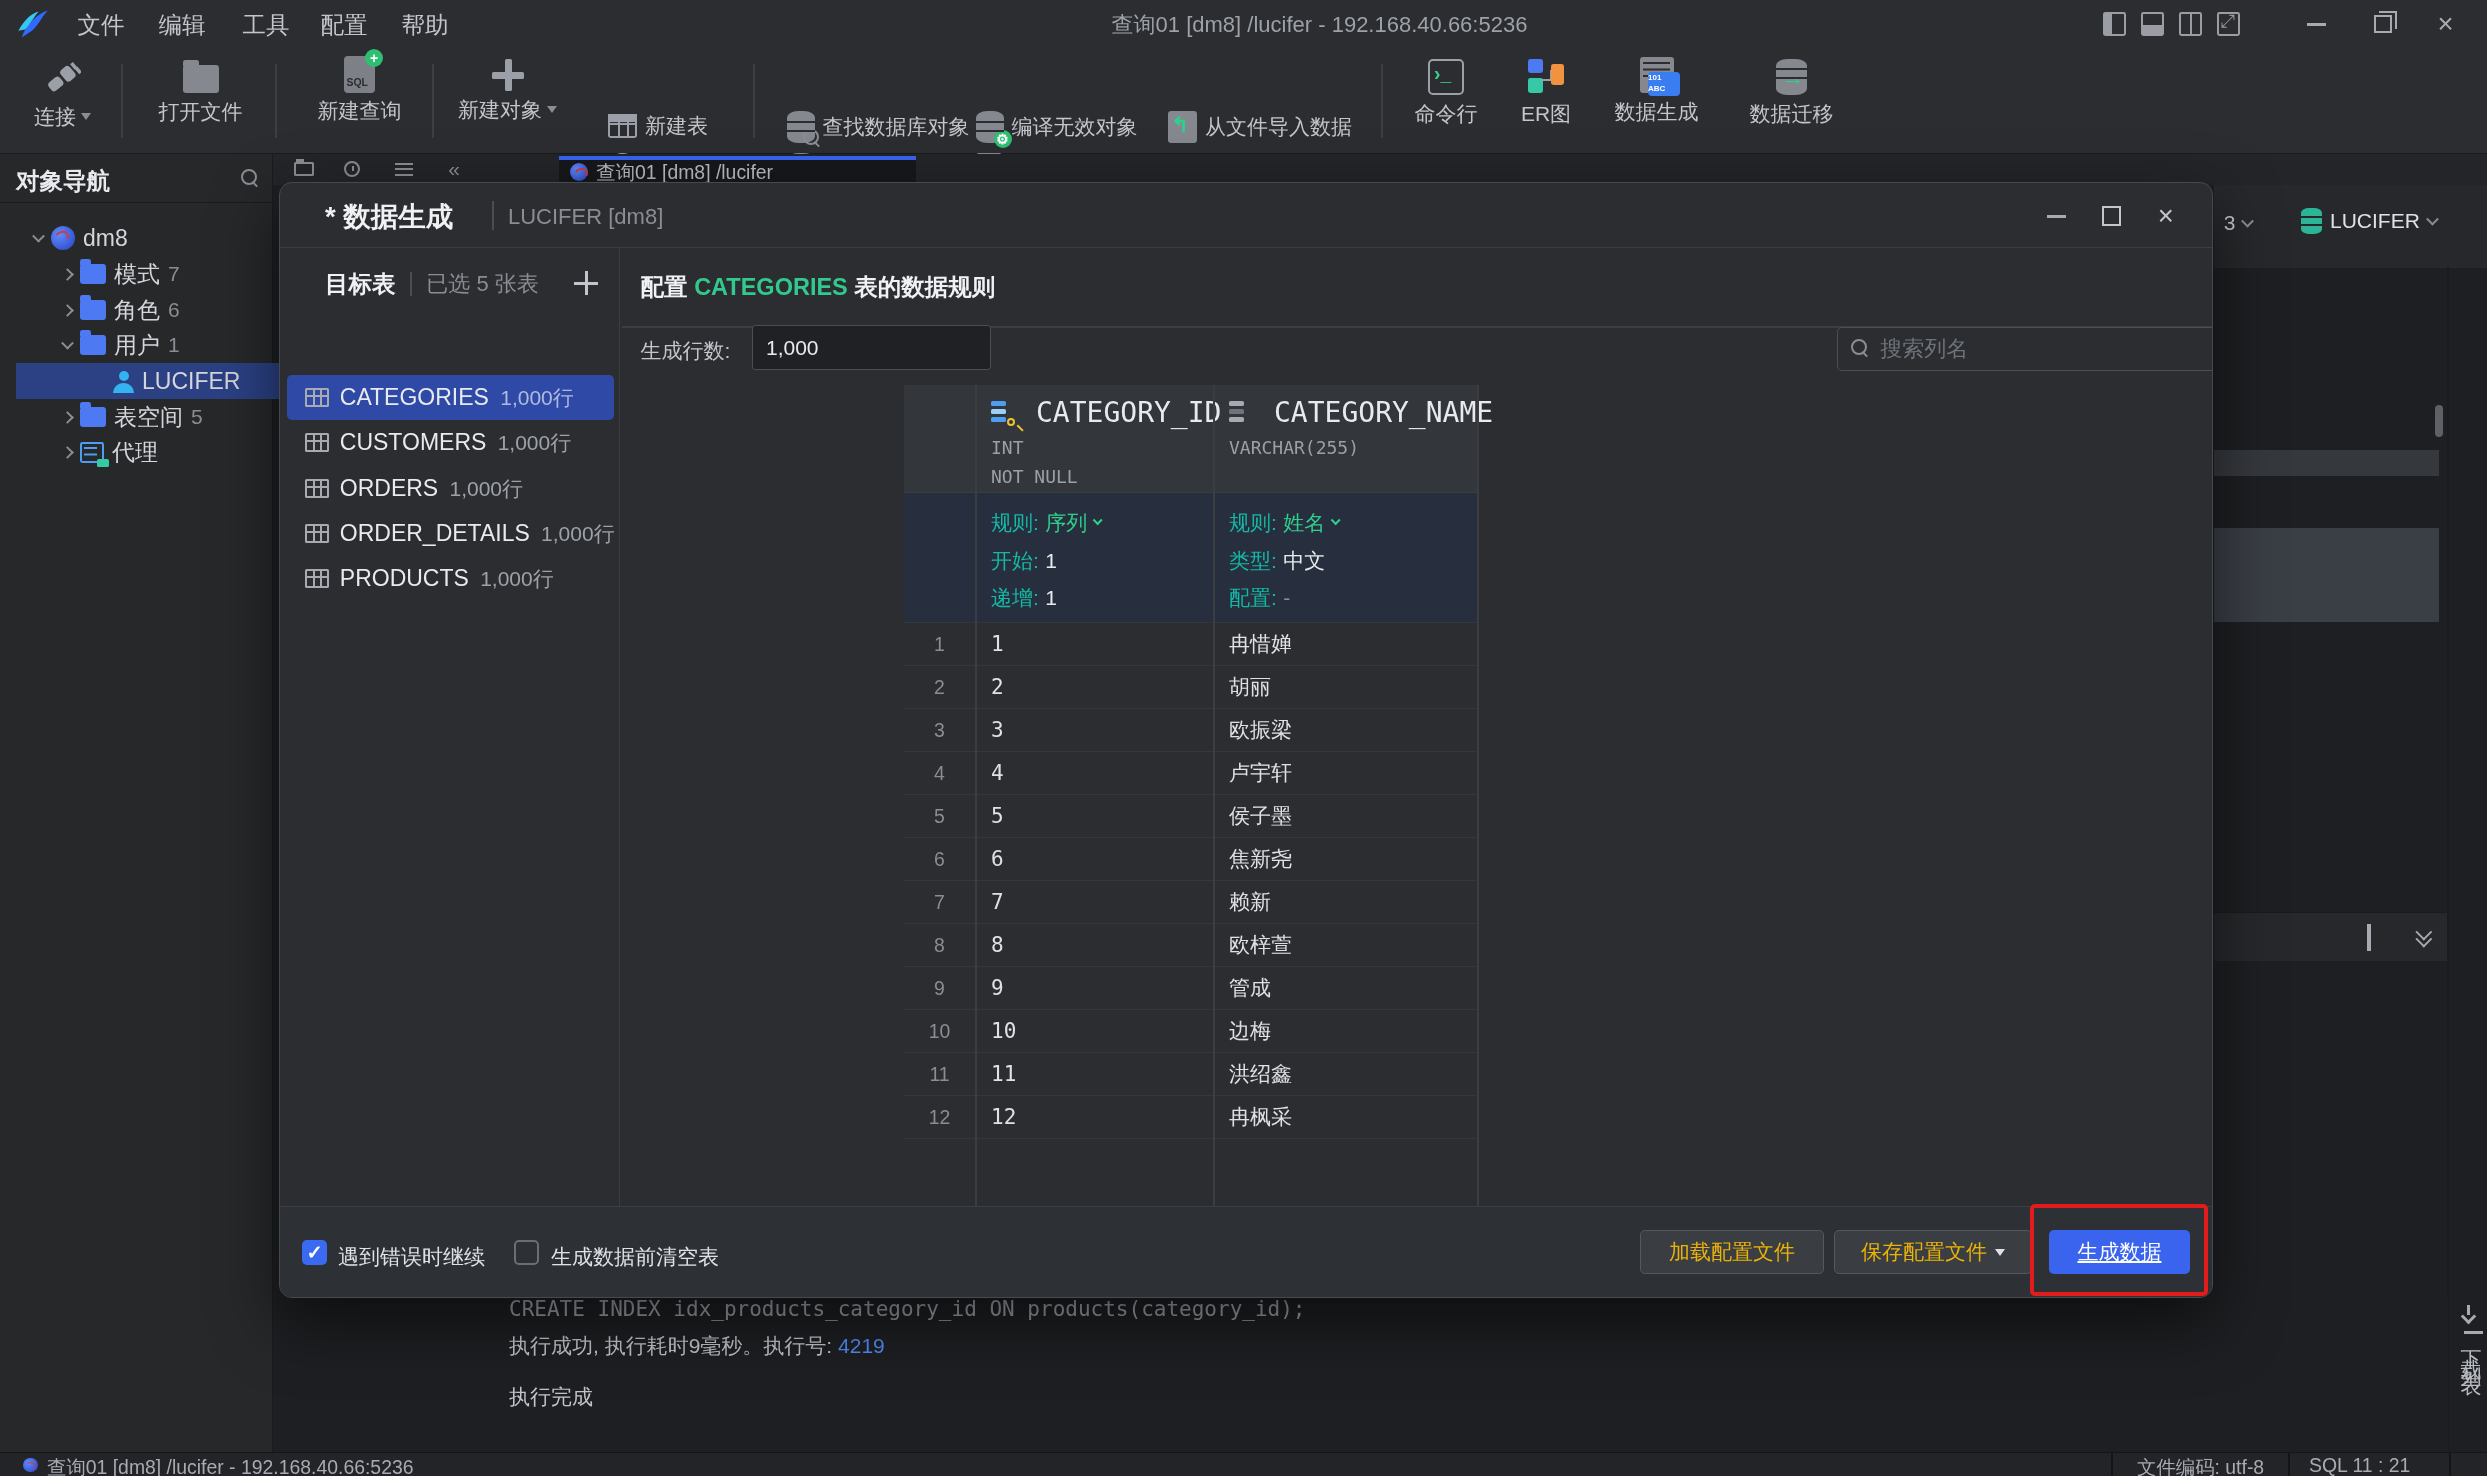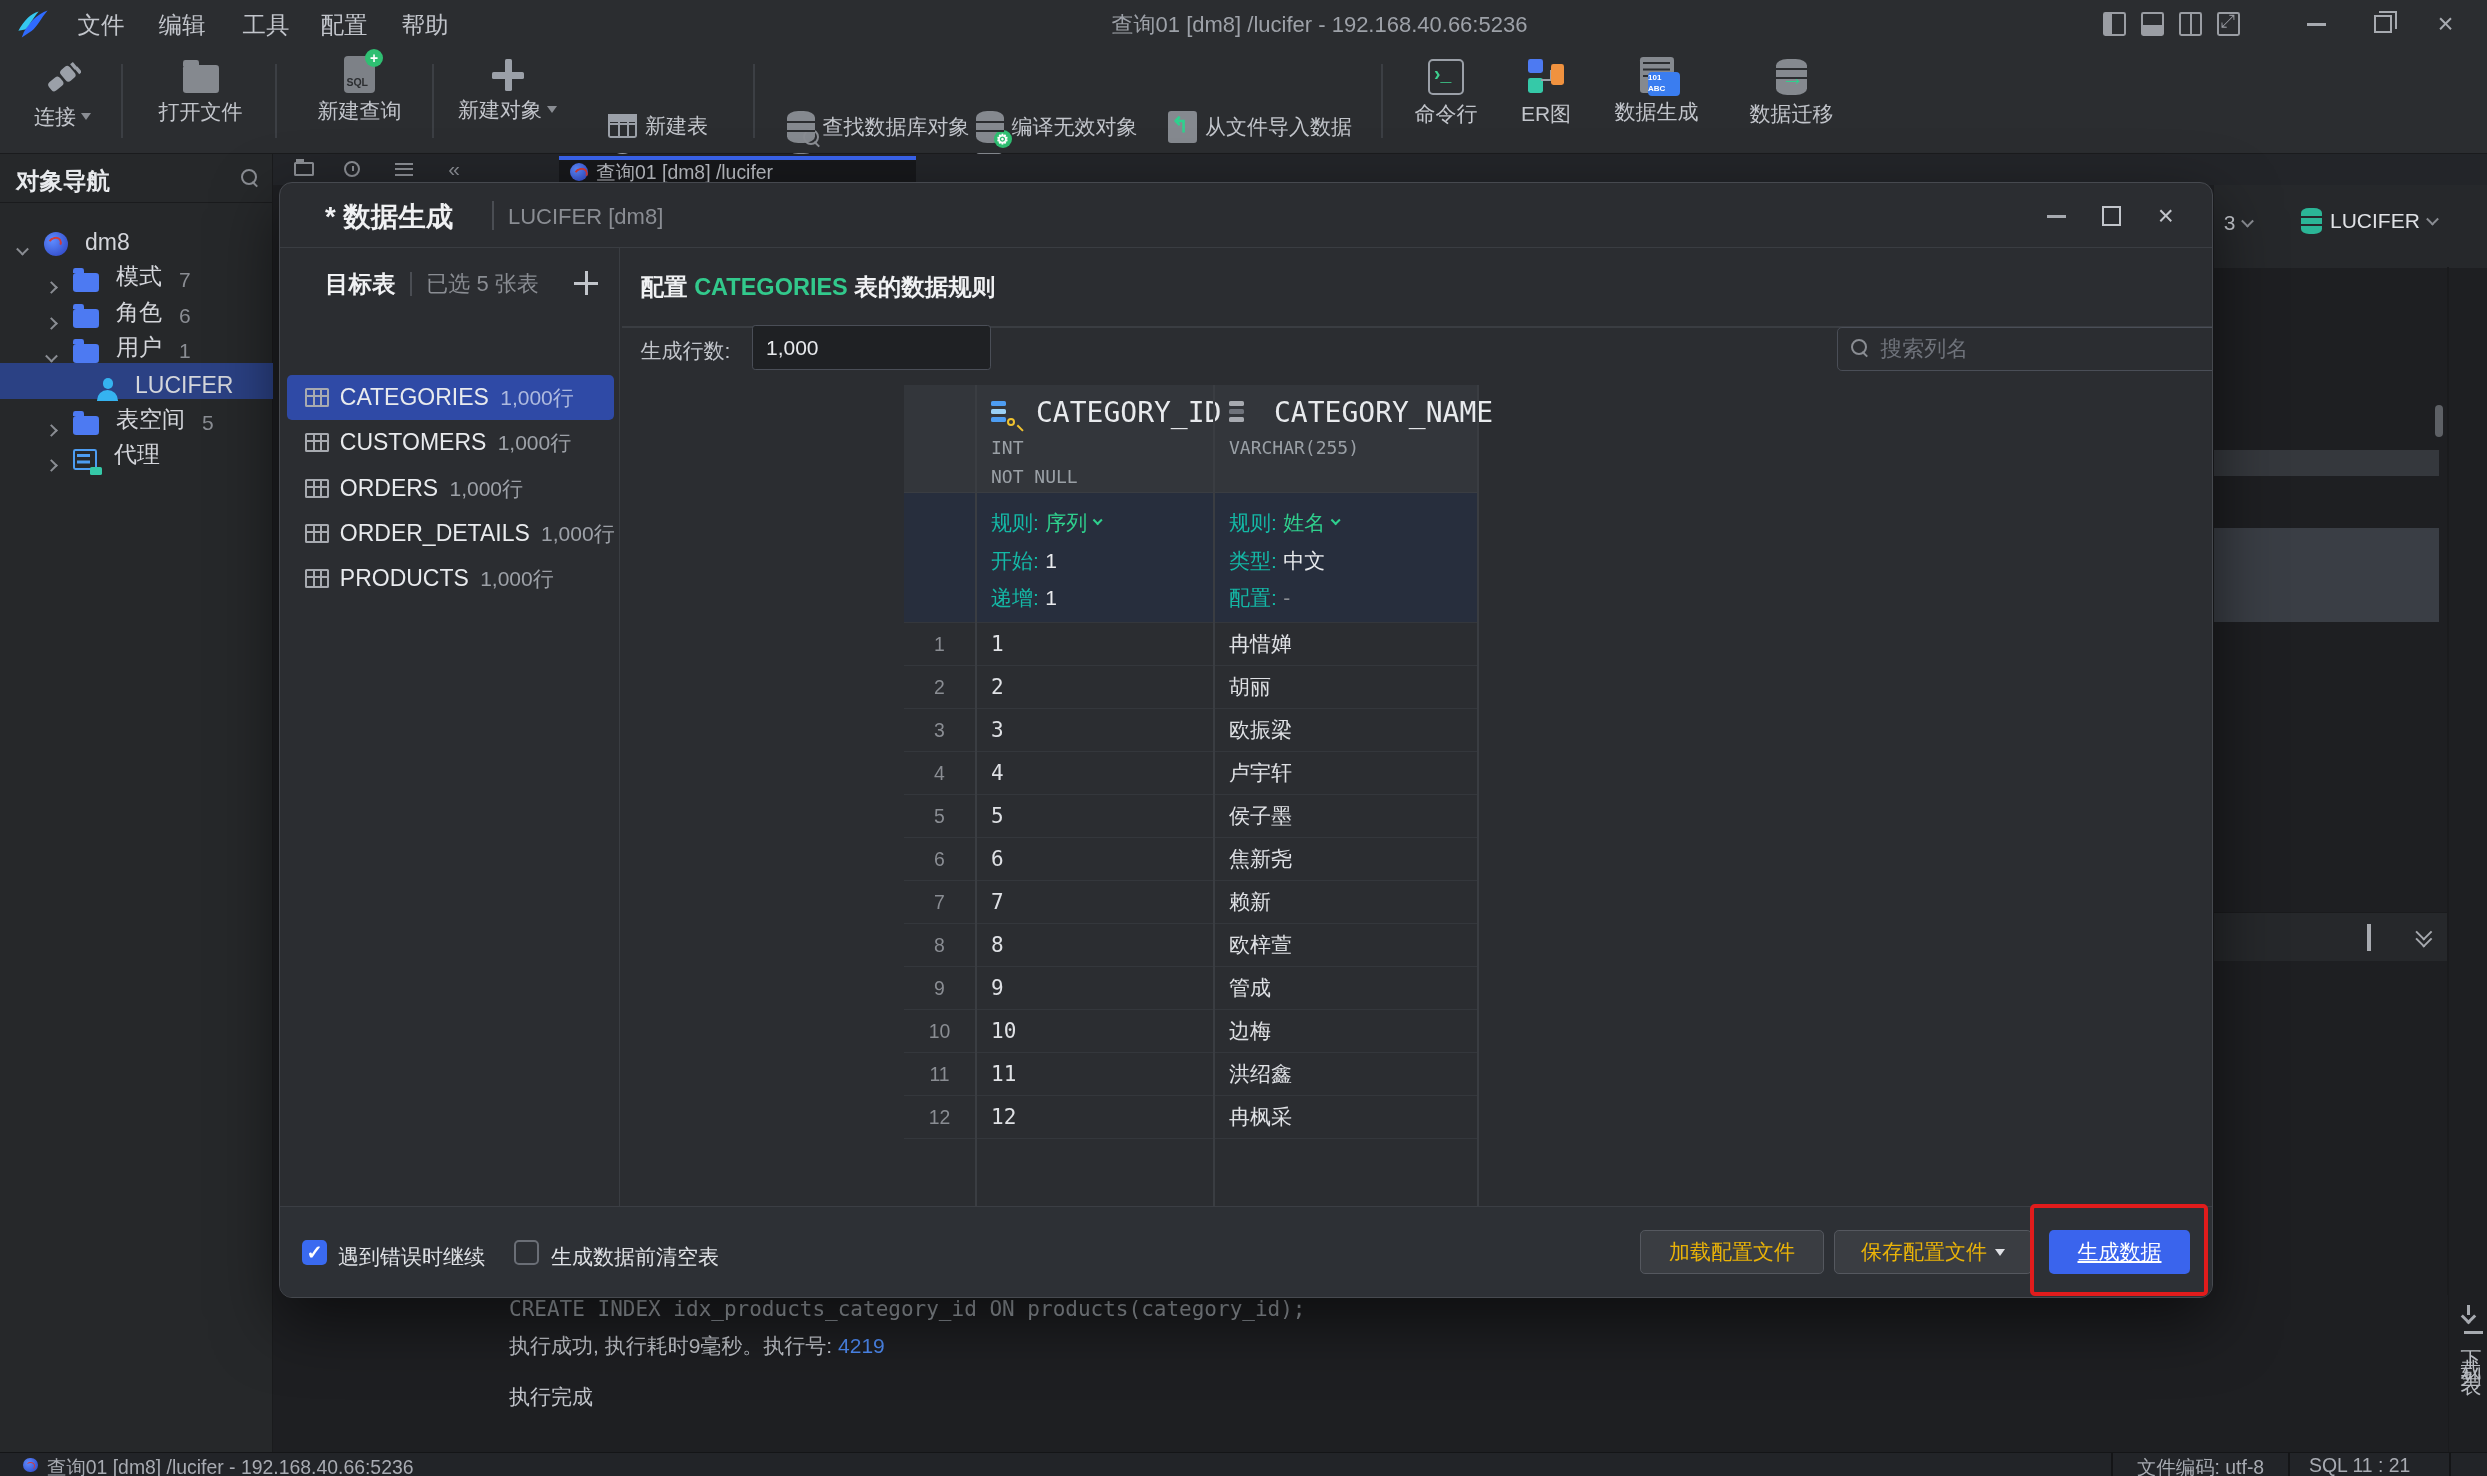--- a/index.html
+++ b/index.html
@@ -86,21 +86,21 @@
   .mini-clock::before { content:""; position:absolute; left:5.7px; top:2.4px; width:2.4px; height:5.7px; background:#8a8d93; }
   #tab-active { position:absolute; left:286px; top:1.6px; width:357px; height:29px; background:#17181b; border-top:4.9px solid #3a64ed; display:flex; align-items:center; gap:8px; padding:0 11.3px; color:#b9bcc2; font-size:19.4px; overflow:hidden; white-space:nowrap; }
   .sphere { width:18px; height:18px; border-radius:50%; background:radial-gradient(circle at 35% 35%, #5e8cff, #2a3fbf); position:relative; flex:0 0 auto; }
   .sphere::before { content:""; position:absolute; left:4px; top:4.9px; width:9.7px; height:8px; border-radius:50%; border:2.4px solid #d23b3b; border-left-color:transparent; border-bottom-color:transparent; transform:rotate(-20deg); }
 
   
   #sidebar { position:absolute; left:0; top:154px; width:273px; height:1299px; background:#26282a; border-right:1.6px solid #1a1b1d; }
   #sb-header { position:absolute; left:0; top:0; width:100%; height:49px; border-bottom:1.6px solid #1a1b1d; }
   #sb-title { position:absolute; left:16px; top:11.3px; font-size:23.5px; font-weight:bold; color:#e8eaed; }
   #sb-search { position:absolute; right:11.3px; top:14.6px; }
-  .tree-row { position:absolute; left:0; width:273px; height:36px; display:flex; align-items:flex-end; gap:17px; font-size:23px; color:#d4d6db; }
+  .tree-row { position:absolute; left:16px; width:273px; height:36px; display:flex; align-items:center; gap:8px; font-size:23px; color:#d4d6db; }
   .tree-row .cnt { color:#8a8d93; font-size:21px; }
   .cv { width:9px; height:9px; border-right:2.4px solid #8a8d93; border-bottom:2.4px solid #8a8d93; display:inline-block; flex:0 0 auto; }
   .cv.down { transform:rotate(45deg) translate(-1.6px,-1.6px); }
   .cv.right { transform:rotate(-45deg); }
   .fold { width:26px; height:19.4px; background:#4d7af2; border-radius:3.2px; position:relative; flex:0 0 auto; }
   .fold::before { content:""; position:absolute; top:-4.9px; left:0; width:11.3px; height:5.7px; background:#4d7af2; border-radius:2.4px 2.4px 0 0; }
   .person { width:21px; height:21px; position:relative; flex:0 0 auto; }
   .person::before { content:""; position:absolute; left:5.7px; top:0; width:10.5px; height:10.5px; border-radius:50%; background:#35b3f0; }
   .person::after { content:""; position:absolute; left:0; bottom:-1.6px; width:21px; height:10.5px; border-radius:10.5px 10.5px 0 0; background:#35b3f0; }
   .server { width:24px; height:21px; border:2.4px solid #4d9df2; border-radius:2.4px; position:relative; flex:0 0 auto; }

